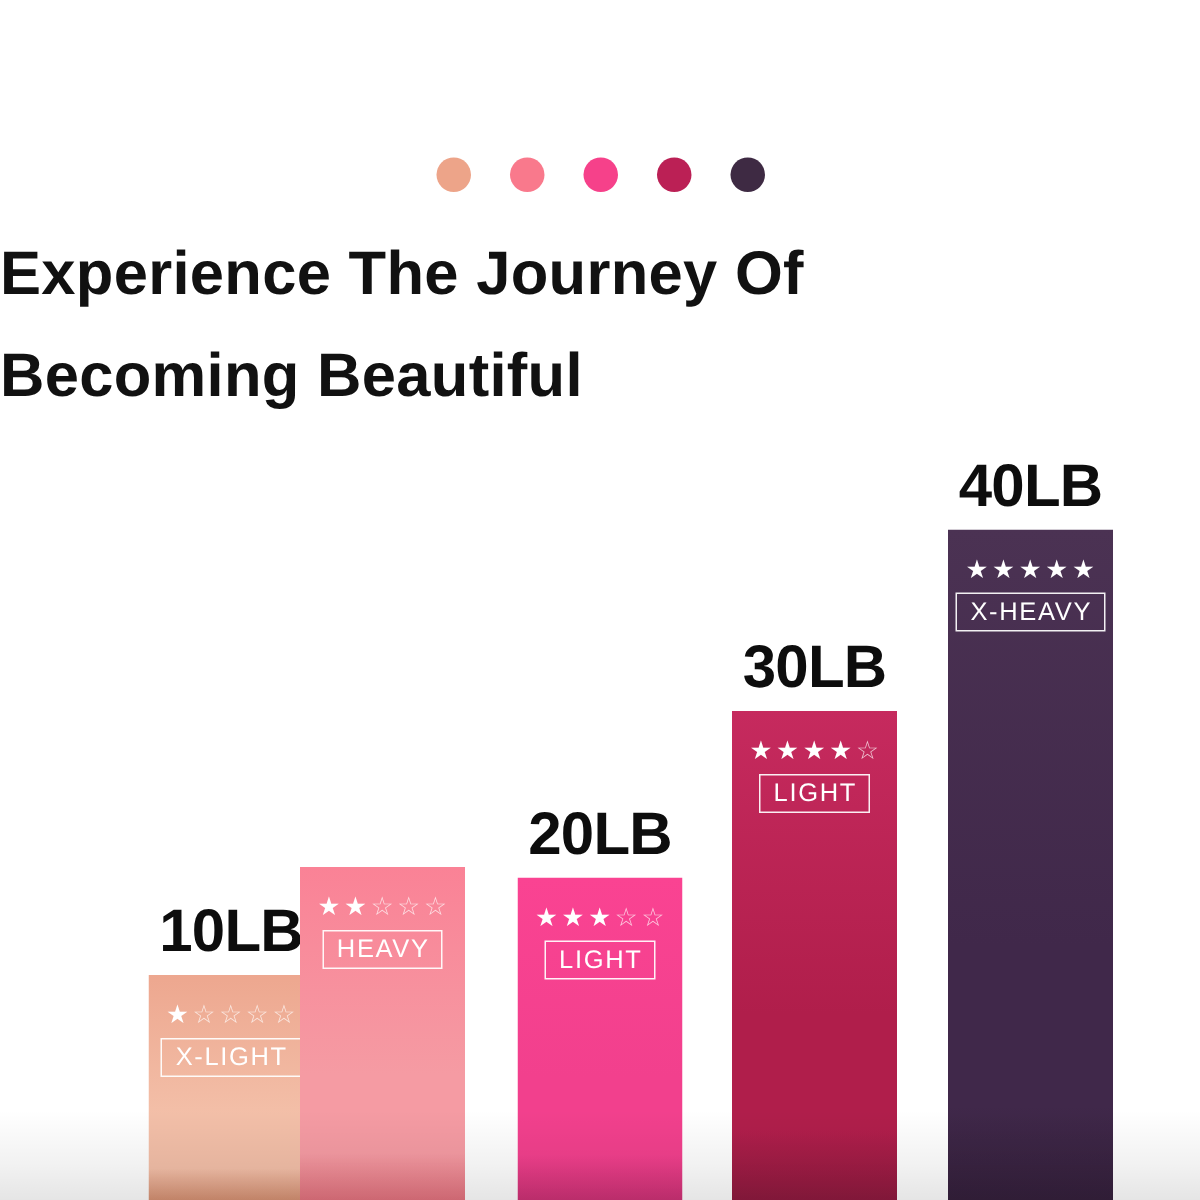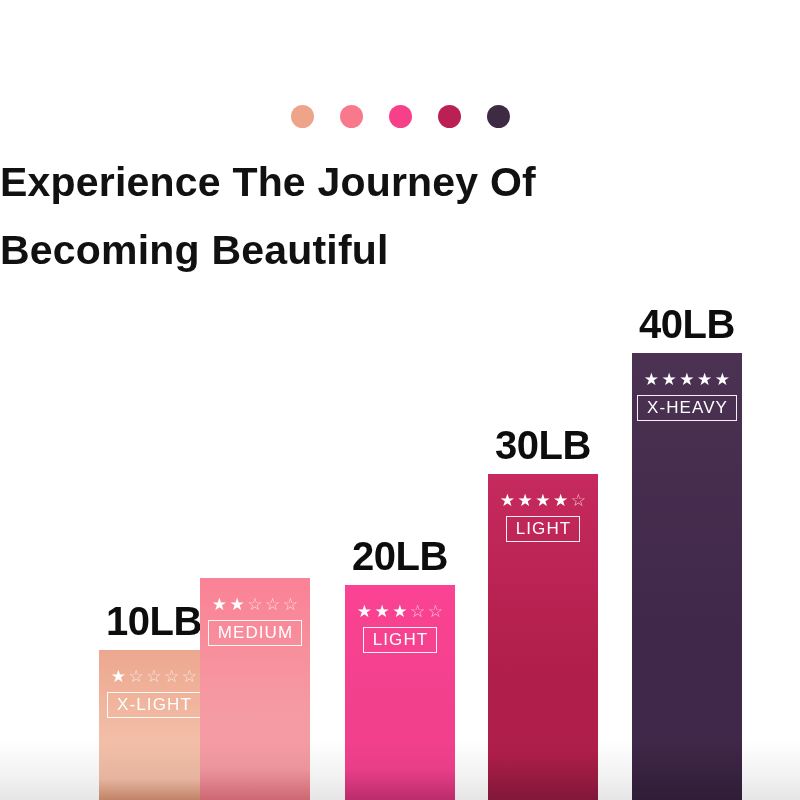--- a/index.html
+++ b/index.html
@@ -179,21 +179,21 @@
         <div class="bar">
           <div class="bar-inner" style="background: linear-gradient(rgb(250, 130, 150) 0%, rgb(245, 155, 163) 62%, rgb(245, 155, 163) 86%, rgb(228, 115, 127) 100%);"></div>
           <div class="bar-content">
             <div class="stars">
               <span class="star">★</span>
               <span class="star">★</span>
               <span class="star empty">☆</span>
               <span class="star empty">☆</span>
               <span class="star empty">☆</span>
             </div>
-            <div class="level-tag">MEDIUM</div>
+            <div class="level-tag">HEAVY</div>
           </div>
         </div>
       </div>
       <div class="bar-group" style="left: 345px; width: 110px; height: 215px;">
         <div class="bar-value">20LB</div>
         <div class="bar">
           <div class="bar-inner" style="background: linear-gradient(rgb(250, 67, 146) 0%, rgb(242, 64, 141) 62%, rgb(242, 64, 141) 86%, rgb(207, 50, 119) 100%);"></div>
           <div class="bar-content">
             <div class="stars">
               <span class="star">★</span>

